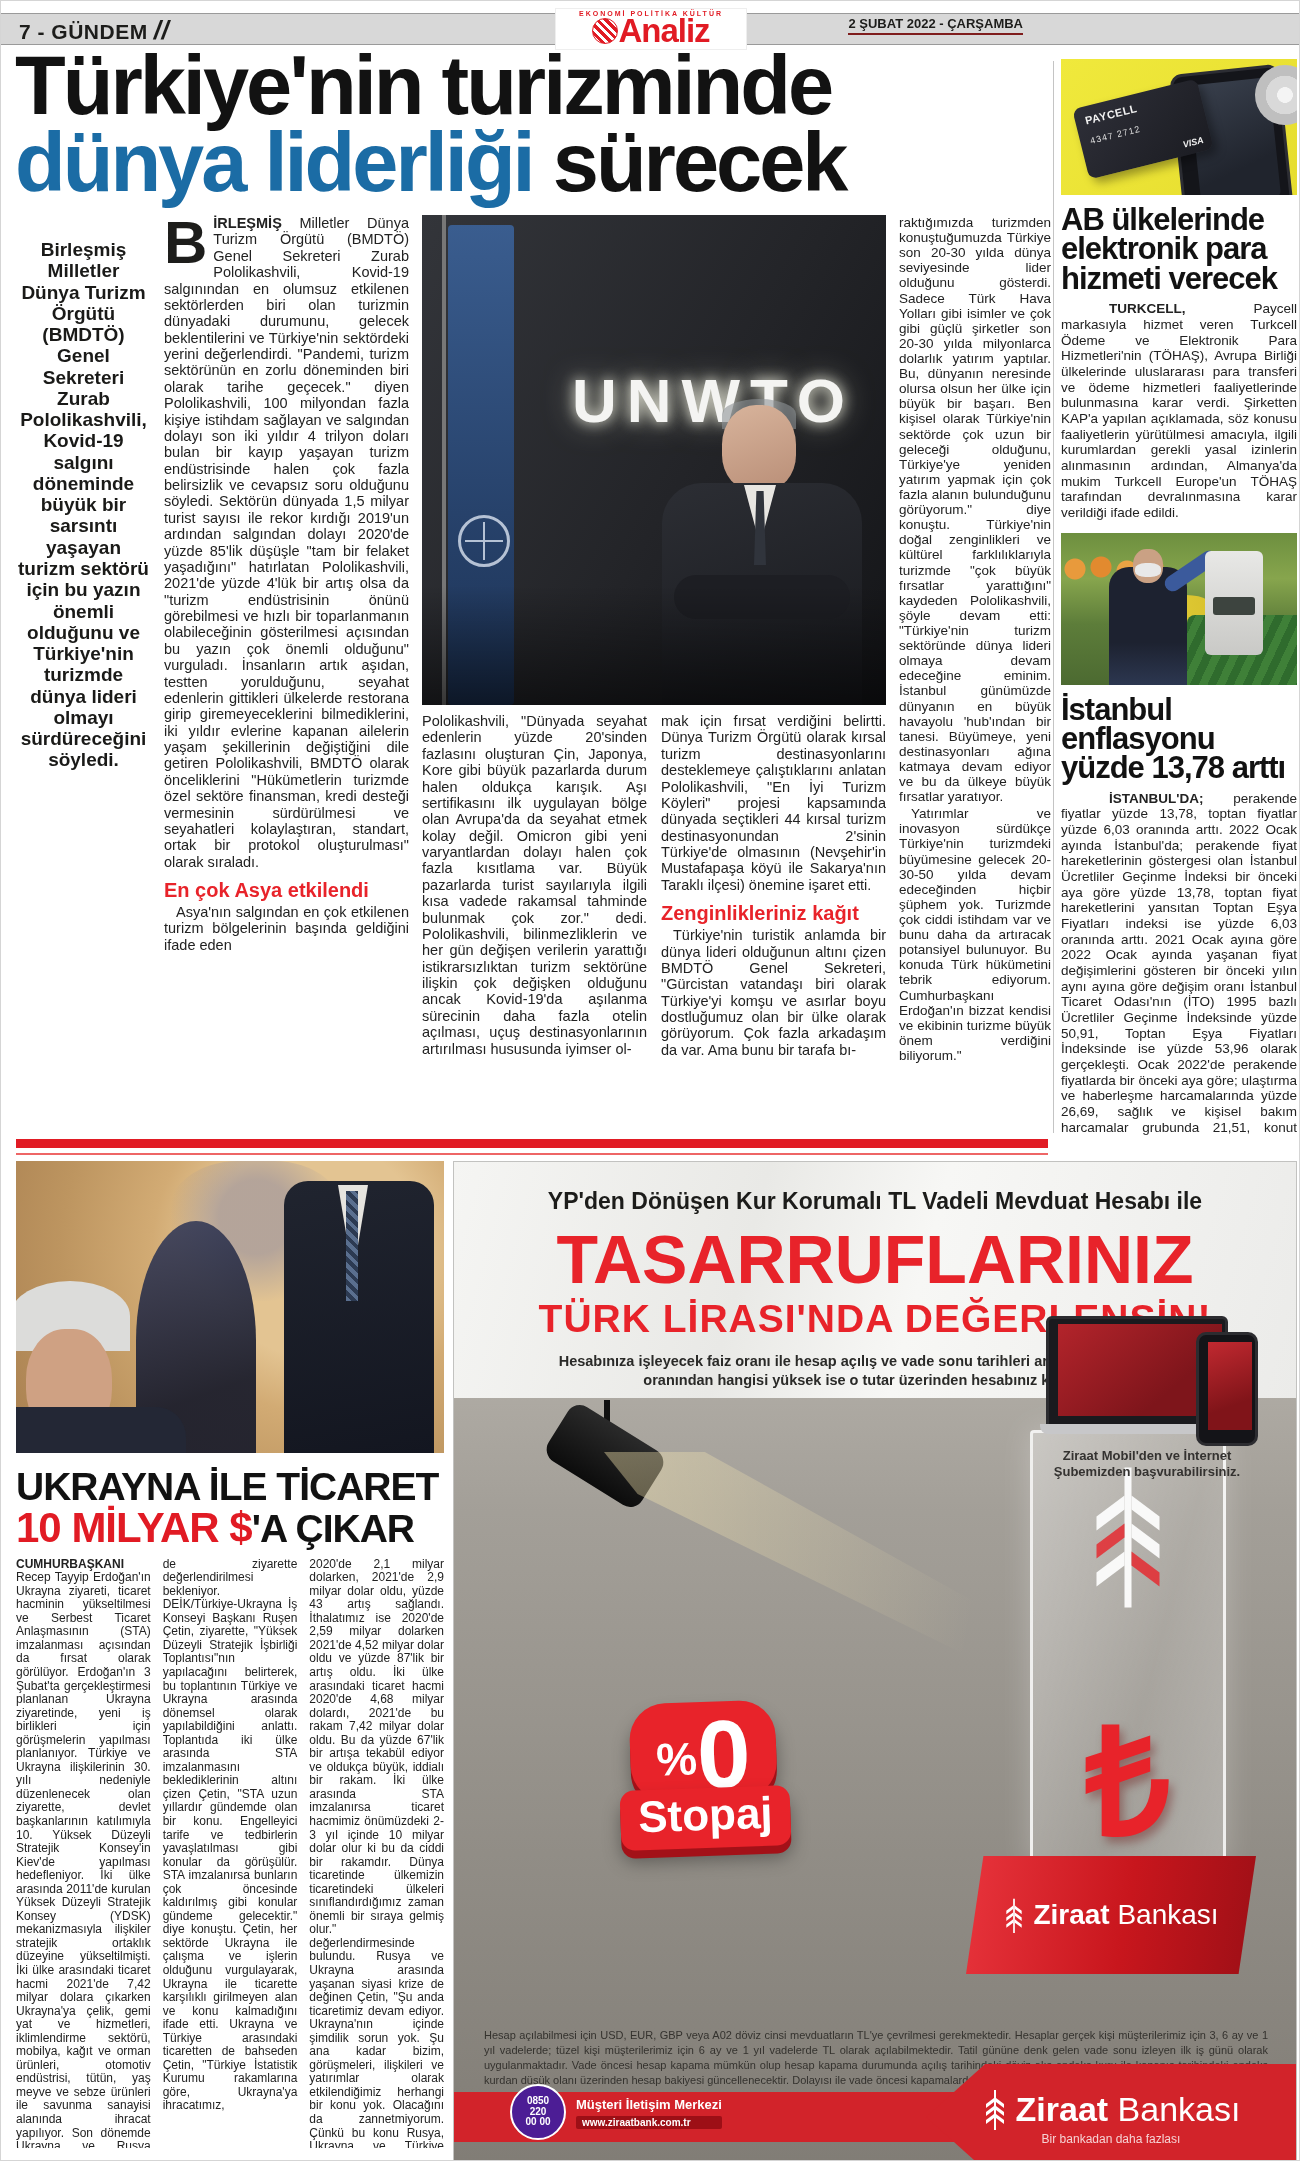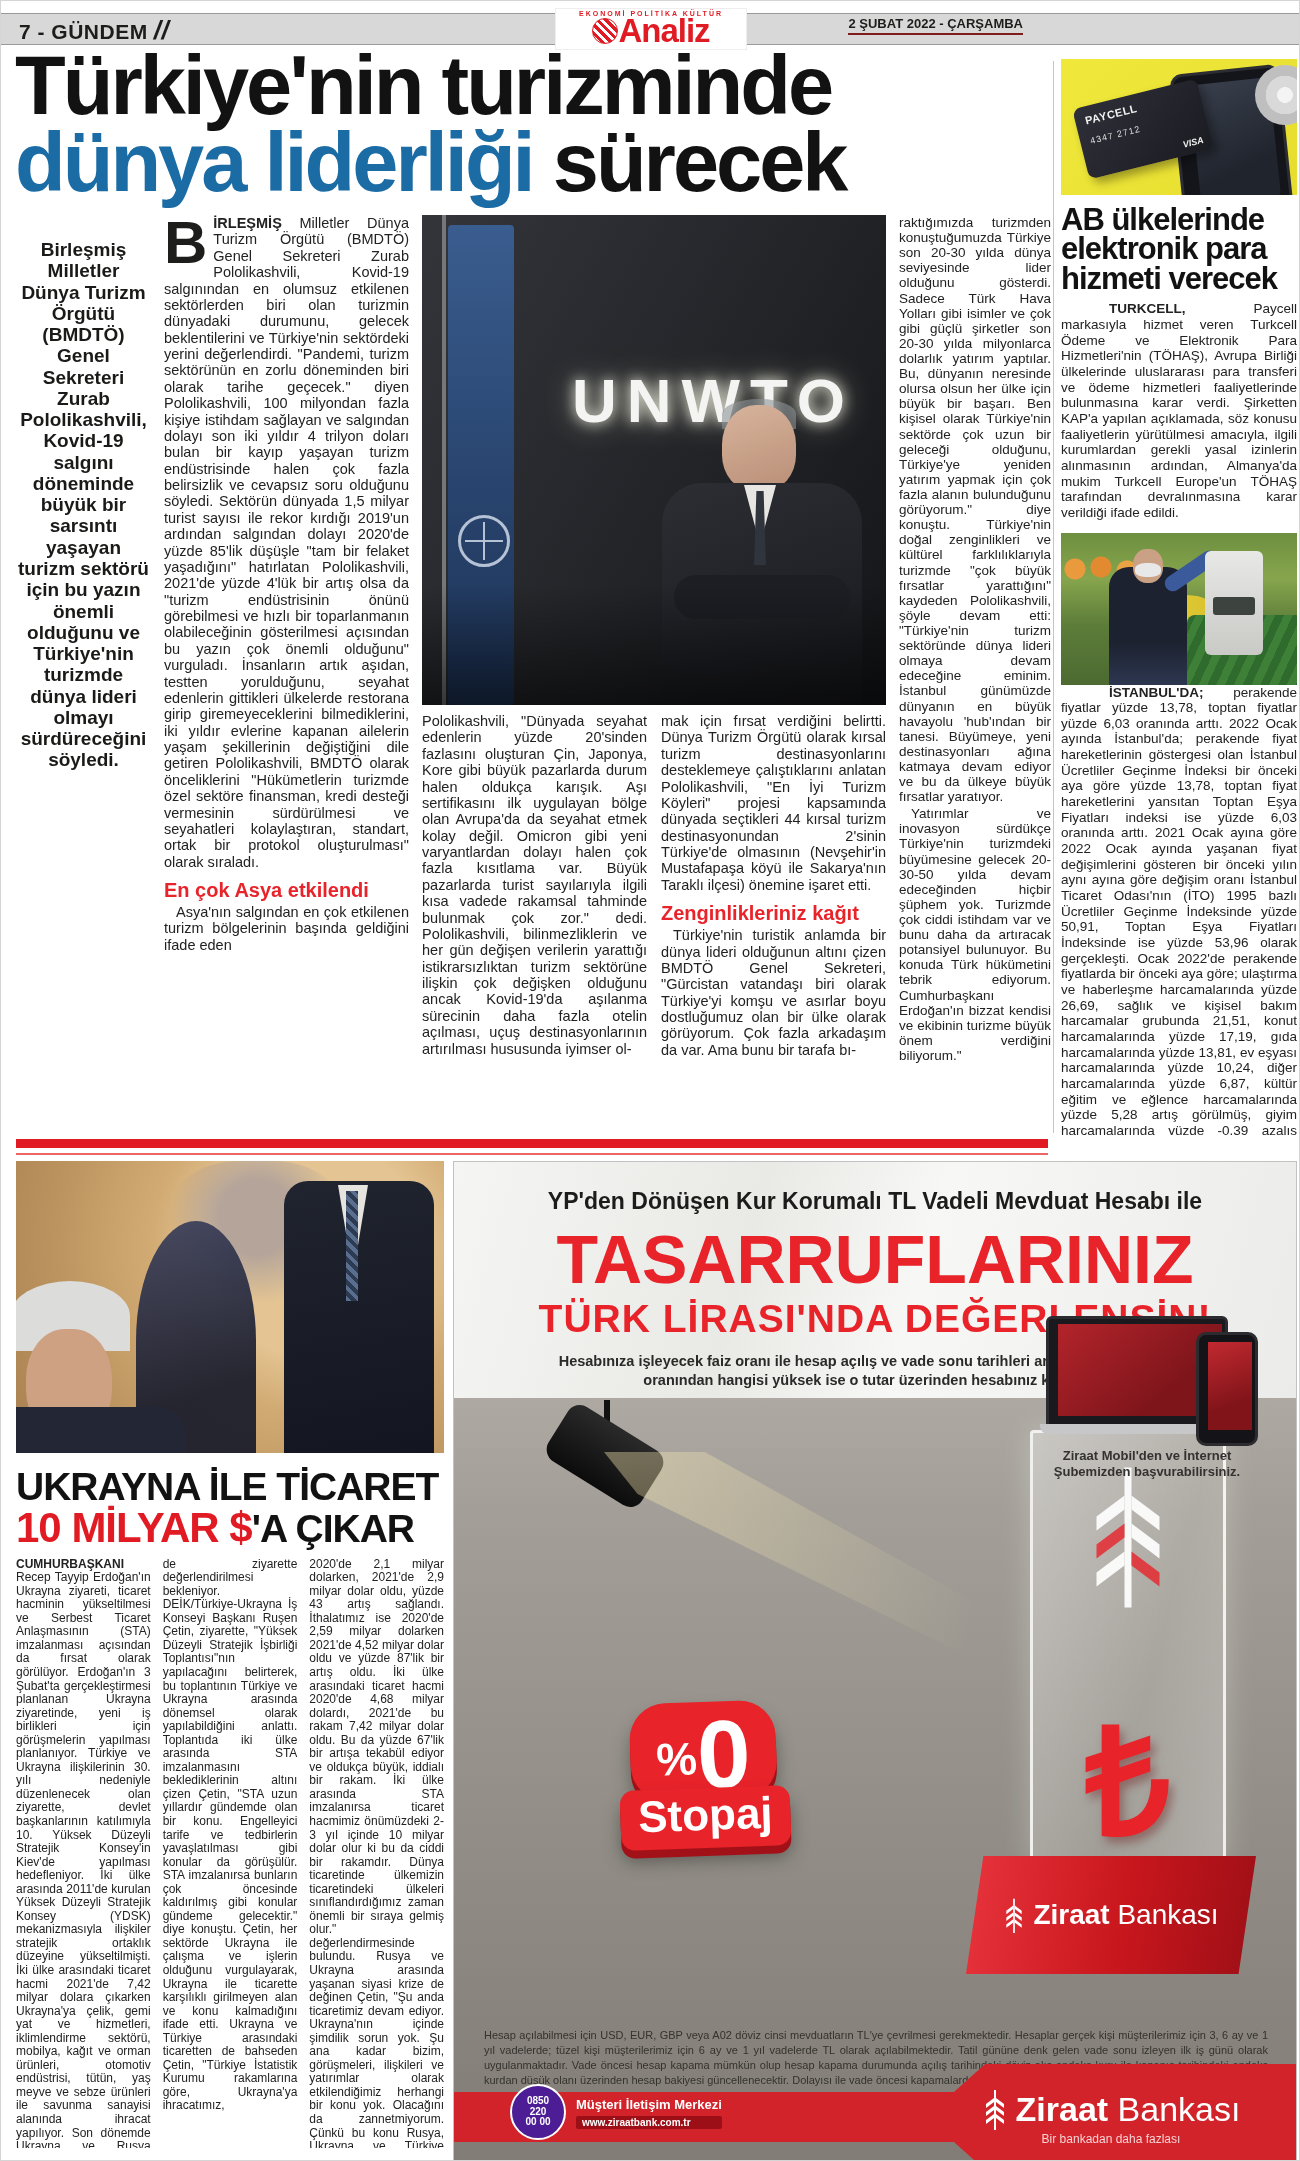--- a/index.html
+++ b/index.html
@@ -284,20 +284,21 @@
       <div class="mk-oranges"></div>
       <div class="mk-bananas"></div>
       <div class="mk-cukes"></div>
       <div class="mk-man"></div>
       <div class="mk-head"></div>
       <div class="mk-mask"></div>
       <div class="mk-arm"></div>
       <div class="mk-scale"></div>
       <div class="mk-scale-screen"></div>
     </div>
+    <h2 class="sb-head">İstanbul enflasyonu yüzde 13,78 arttı</h2>
     <p class="sb-body"><b class="sb-lead">İSTANBUL'DA;</b> <span>perakende fiyatlar yüzde 13,78, toptan fiyatlar yüzde 6,03 oranında arttı. 2022 Ocak ayında İstanbul'da; perakende fiyat hareketlerinin göstergesi olan İstanbul Ücretliler Geçinme İndeksi bir önceki aya göre yüzde 13,78, toptan fiyat hareketlerini yansıtan Toptan Eşya Fiyatları indeksi ise yüzde 6,03 oranında arttı. 2021 Ocak ayına göre 2022 Ocak ayında yaşanan fiyat değişimlerini gösteren bir önceki yılın aynı ayına göre değişim oranı İstanbul Ticaret Odası'nın (İTO) 1995 bazlı Ücretliler Geçinme İndeksinde yüzde 50,91, Toptan Eşya Fiyatları İndeksinde ise yüzde 53,96 olarak gerçekleşti. Ocak 2022'de perakende fiyatlarda bir önceki aya göre; ulaştırma ve haberleşme harcamalarında yüzde 26,69, sağlık ve kişisel bakım harcamalar grubunda 21,51, konut harcamalarında yüzde 17,19, gıda harcamalarında yüzde 13,81, ev eşyası harcamalarında yüzde 10,24, diğer harcamalarında yüzde 6,87, kültür eğitim ve eğlence harcamalarında yüzde 5,28 artış görülmüş, giyim harcamalarında yüzde -0,39 azalış görüldü.</span></p>
   </aside>
 
   <div class="red-divider"></div>
   <div class="red-line"></div>
 
   <section class="ukraine">
     <div class="ua-photo">
       <div class="ua-smudge"></div>
       <div class="ua-glass"></div>

